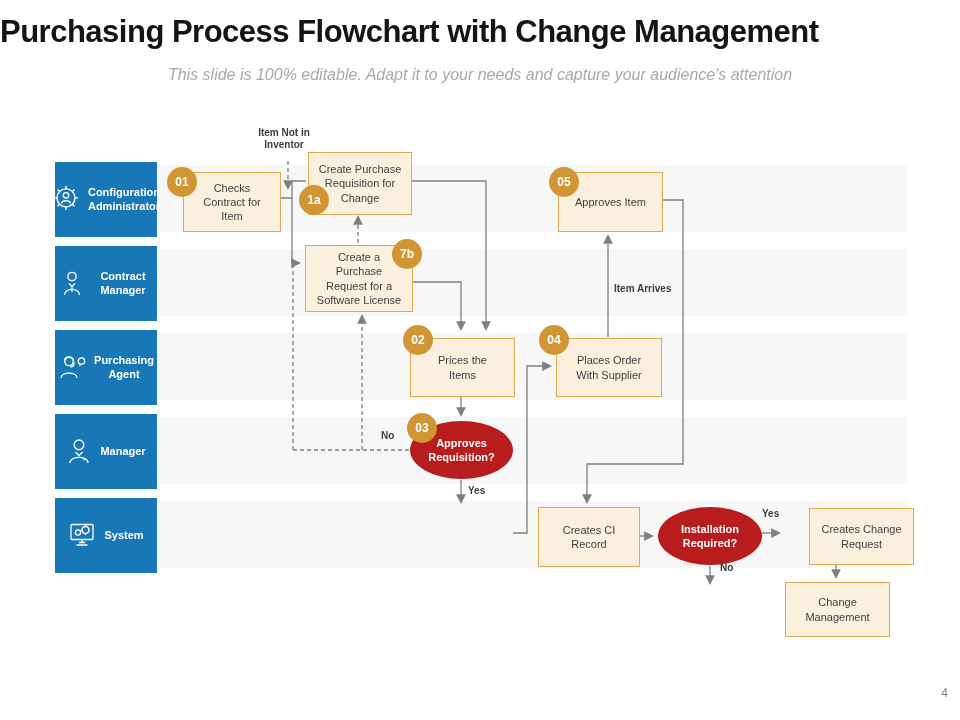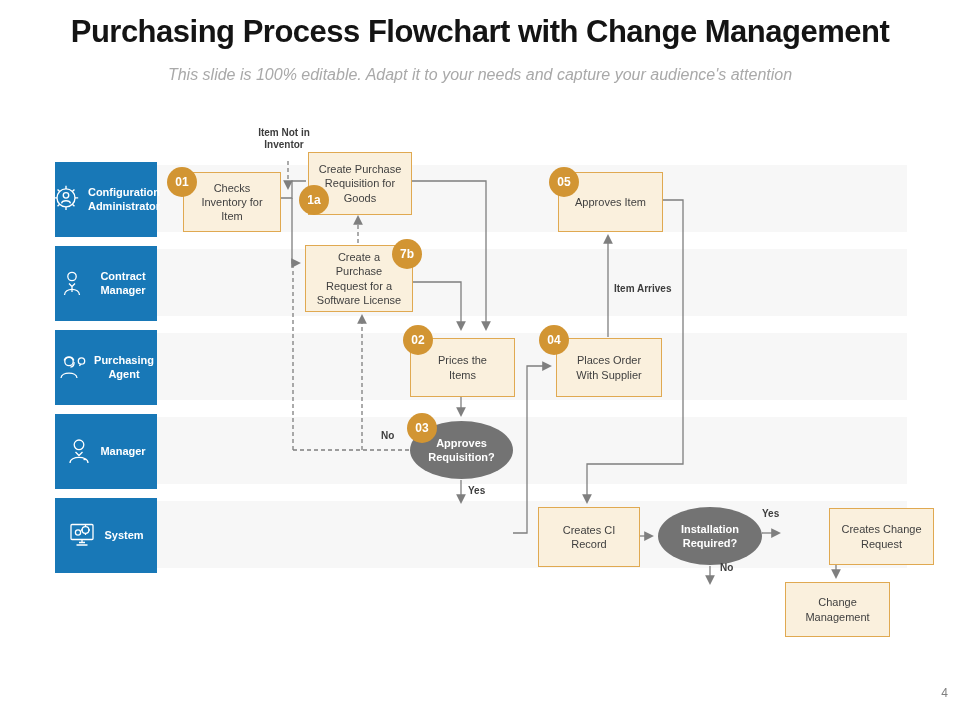--- a/index.html
+++ b/index.html
@@ -1,34 +1,34 @@
 <!DOCTYPE html>
 <html><head>
 <meta charset="utf-8">
 <style>
   html,body{margin:0;padding:0;background:#ffffff;}
   body{font-family:"Liberation Sans", sans-serif;}
   #slide{position:relative;width:960px;height:720px;background:#ffffff;overflow:hidden;}
 
-  .title{position:absolute;left:0;top:14px;width:960px;text-align:center;
+  .title{position:absolute;left:0;top:14px;width:960px;text-align:left;
          font-size:31px;font-weight:bold;color:#141414;letter-spacing:-0.5px;}
   .subtitle{position:absolute;left:0;top:66px;width:960px;text-align:center;
          font-style:italic;font-size:16px;color:#a9a9a9;}
 
   .lane-band{position:absolute;left:157px;width:750px;height:67px;background:#f7f7f7;}
 
   .lane-box{position:absolute;left:55px;width:102px;height:75px;background:#1878b7;
             display:flex;flex-direction:row;align-items:center;justify-content:center;gap:0;}
   .lane-label{color:#ffffff;font-size:11px;font-weight:bold;text-align:center;line-height:1.25;padding:0 4px;}
 
   .node{position:absolute;background:#faf0dd;border:1px solid #e0a951;
         display:flex;align-items:center;justify-content:center;z-index:2;}
   .node-label{font-size:11px;color:#3f3f3f;text-align:center;line-height:1.3;padding:2px 8px;}
 
-  .ellipse{position:absolute;background:#737373;border-radius:50%;
+  .ellipse{position:absolute;background:#b91c1c;border-radius:50%;
         display:flex;align-items:center;justify-content:center;z-index:2;}
   .ellipse .node-label{color:#ffffff;font-weight:bold;}
 
   .badge{position:absolute;width:30px;height:30px;border-radius:50%;background:#d29533;
          color:#ffffff;font-size:12px;font-weight:bold;display:flex;align-items:center;
          justify-content:center;z-index:4;}
 
   .edge-label{position:absolute;font-size:10px;font-weight:bold;color:#3d3d3d;
               line-height:1.15;text-align:center;z-index:3;}
 
@@ -137,26 +137,26 @@
         <circle cx="21.5" cy="11" r="3.4"></circle>
         <path d="M21.5,6 v1.6 M21.5,14.4 v1.6 M17,11 h1.6 M24.4,11 h1.6"></path>
         <path d="M18,20.5 v3 M12.5,26 h11 M15,23.5 h6"></path>
       </g>
     </svg>
     <div class="lane-label">System</div>
   </div>
 
   <div class="node" style="left:183px;top:172px;width:96px;height:58px">
     <span class="badge" style="left:-17px;top:-6px">01</span>
-    <span class="node-label">Checks Inventory for Item</span>
+    <span class="node-label">Checks Contract for Item</span>
   </div>
 
   <div class="node" style="left:308px;top:152px;width:102px;height:61px">
     <span class="badge" style="left:-10px;top:32px">1a</span>
-    <span class="node-label">Create Purchase Requisition for Goods</span>
+    <span class="node-label">Create Purchase Requisition for Change</span>
   </div>
 
   <div class="node" style="left:305px;top:245px;width:106px;height:65px">
     <span class="badge" style="left:86px;top:-7px">7b</span>
     <span class="node-label">Create a Purchase Request for a Software License</span>
   </div>
 
   <div class="node" style="left:410px;top:338px;width:103px;height:57px">
     <span class="badge" style="left:-8px;top:-14px">02</span>
     <span class="node-label" style="padding:2px 16px">Prices the Items</span>
@@ -179,21 +179,21 @@
 
 
   <div class="node" style="left:538px;top:507px;width:100px;height:58px">
     <span class="node-label">Creates CI Record</span>
   </div>
 
   <div class="ellipse" style="left:658px;top:507px;width:104px;height:58px">
     <span class="node-label">Installation Required?</span>
   </div>
 
-  <div class="node" style="left:829px;top:508px;width:103px;height:55px">
+  <div class="node" style="left:809px;top:508px;width:103px;height:55px">
     <span class="node-label">Creates Change Request</span>
   </div>
 
   <div class="node" style="left:785px;top:582px;width:103px;height:53px">
     <span class="node-label">Change Management</span>
   </div>
 
   <div class="edge-label" style="left:258px;top:127px;width:52px">Item Not in Inventor</div>
   <div class="edge-label" style="left:614px;top:283px">Item Arrives</div>
   <div class="edge-label" style="left:381px;top:430px">No</div>

